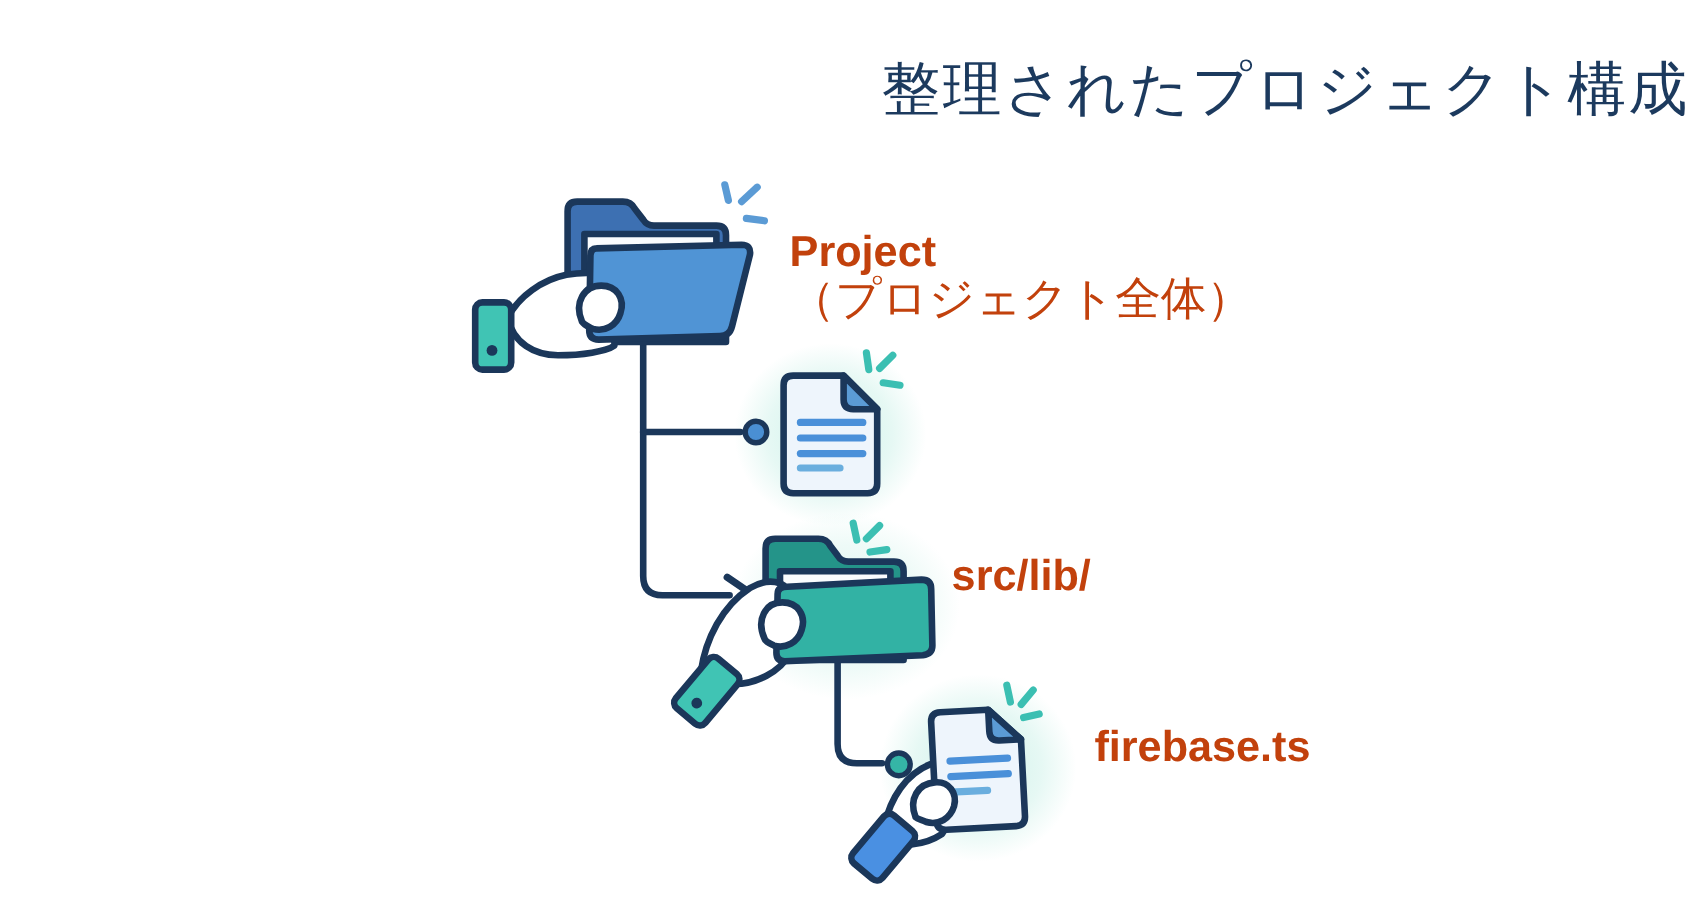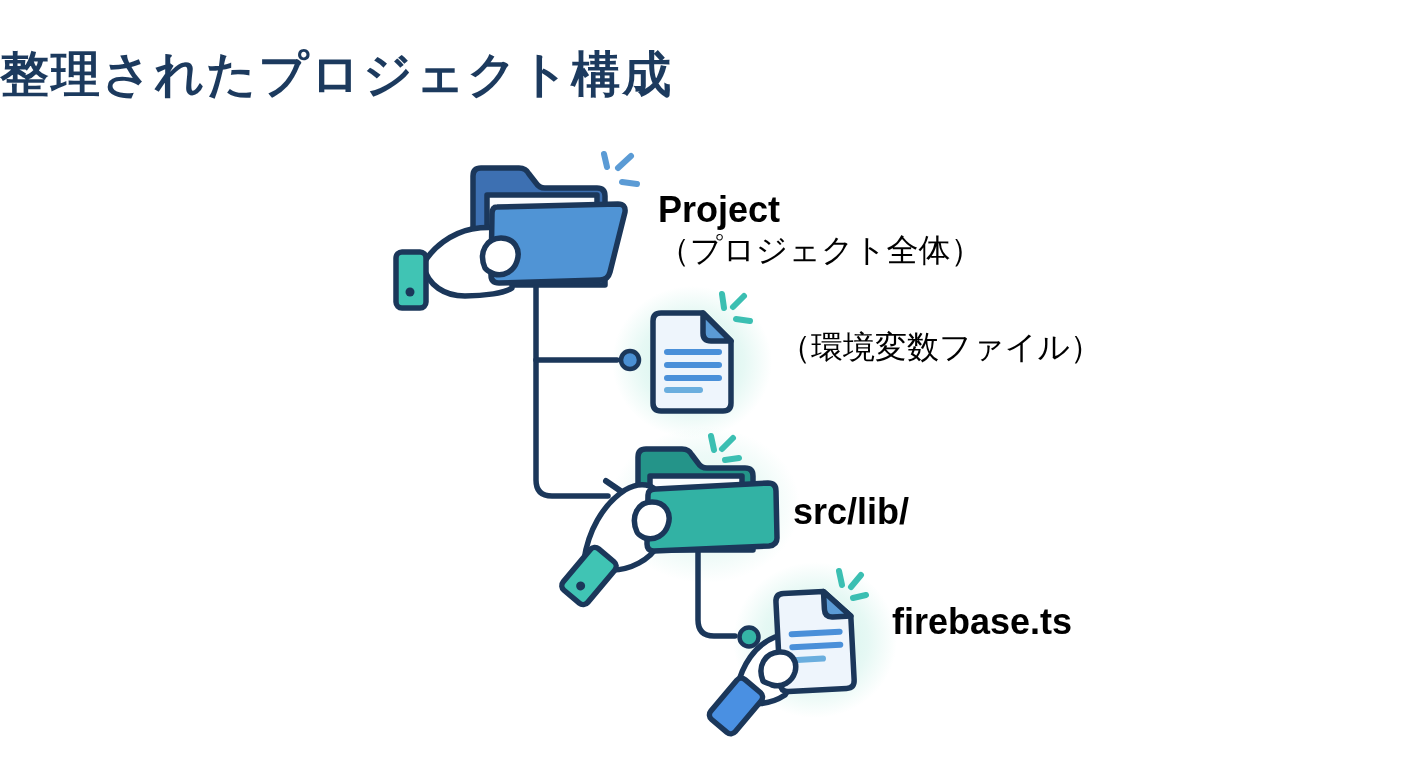--- a/index.html
+++ b/index.html
@@ -1,23 +1,23 @@
 <!DOCTYPE html>
 <html><head>
 <meta charset="utf-8">
 <style>
   html,body{margin:0;padding:0;background:#fff;}
   .stage{position:relative;width:1408px;height:768px;background:#ffffff;overflow:hidden;
          font-family:"Liberation Sans","DejaVu Sans",sans-serif;}
-  .title{position:absolute;left:0;right:0;top:42px;text-align:left;
-         font-size:49px;font-weight:700;letter-spacing:2px;color:#1c3a5e;}
+  .title{position:absolute;left:0;right:0;top:42px;text-align:right;
+         font-size:49px;font-weight:400;letter-spacing:2px;color:#1c3a5e;}
   .diagram-svg{position:absolute;left:0;top:0;}
-  .node-label{position:absolute;color:#000000;}
+  .node-label{position:absolute;color:#c2410c;}
   .node-label .main{font-size:36px;font-weight:800;line-height:40px;}
-  .node-label .sub{font-size:32px;font-weight:500;line-height:36px;margin-top:2px;}
+  .node-label .sub{font-size:38px;font-weight:500;line-height:36px;margin-top:2px;}
 </style>
 </head>
 <body>
 
 <div class="stage">
 
   <div class="title">整理されたプロジェクト構成</div>
 
   <svg class="diagram-svg" width="1408" height="768" viewBox="0 0 1408 768">
     <defs>
@@ -114,24 +114,23 @@
       </g>
     </g>
   </svg>
 
   <div class="node-label" style="left:658px;top:190px;">
     <div class="main">Project</div>
     <div class="sub">（プロジェクト全体）</div>
   </div>
 
   <div class="node-label" style="left:779px;top:327px;">
-    <div class="sub">（環境変数ファイル）</div>
   </div>
 
-  <div class="node-label" style="left:793px;top:460px;margin-top:32px;">
+  <div class="node-label" style="left:793px;top:460px;">
     <div class="main">src/lib/</div>
   </div>
 
-  <div class="node-label" style="left:892px;top:602px;">
+  <div class="node-label" style="left:912px;top:602px;">
     <div class="main">firebase.ts</div>
   </div>
 
 </div>
 
 </body></html>

